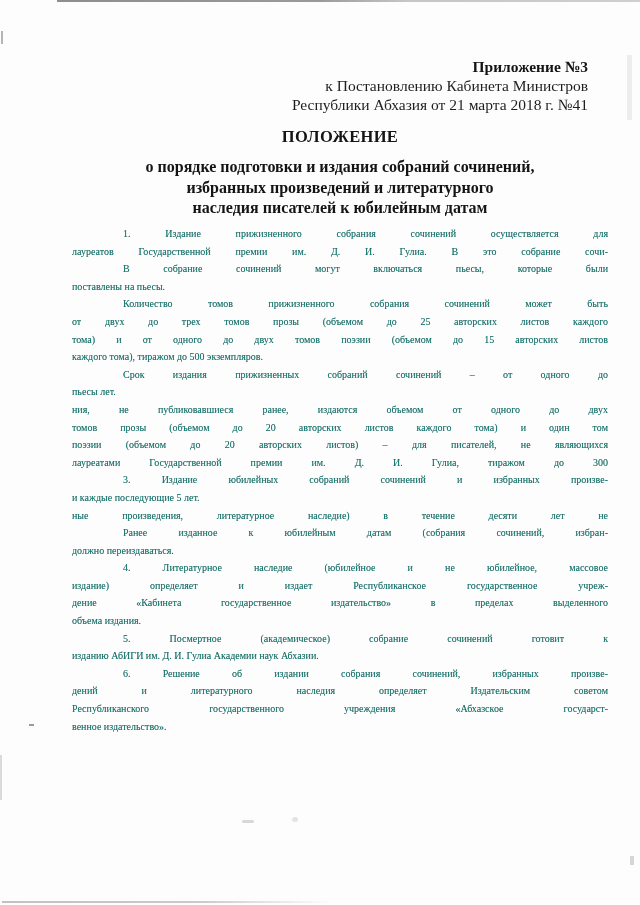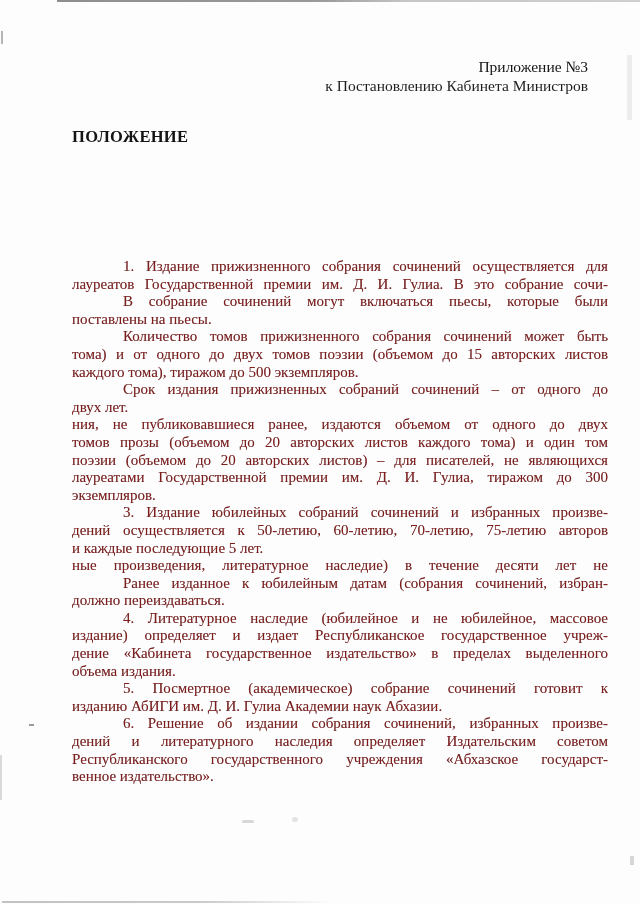--- a/index.html
+++ b/index.html
@@ -22,30 +22,30 @@
   .header-block {
     position: absolute;
     top: 57px;
     right: 52px;
     text-align: right;
     font-size: 15.5px;
     line-height: 19px;
     white-space: nowrap;
   }
   .header-block .appendix {
-    font-weight: normal;
+    font-weight: bold;
     color: #141414;
   }
 
   .doc-title {
     position: absolute;
     top: 127px;
     left: 72px;
     width: 536px;
-    text-align: left;
+    text-align: center;
     font-size: 16.5px;
     font-weight: bold;
     color: #141414;
     letter-spacing: 0.3px;
   }
 
   .doc-subtitle {
     position: absolute;
     top: 157px;
     left: 72px;
@@ -55,23 +55,22 @@
     font-weight: bold;
     color: #141414;
     line-height: 20.5px;
   }
 
   .doc-body {
     position: absolute;
     top: 225px;
     left: 72px;
     width: 536px;
-    font-size: 15px;
-    color: #7f1d1d;
-    margin-top: 33px;
+    font-size: 10px;
+    color: #0f766e;
   }
   .bodyline {
     line-height: 17.6px;
     height: 17.6px;
     overflow: hidden;
     text-align: justify;
     text-align-last: justify;
     text-shadow: 0 0 0.4px rgba(20,20,20,0.35);
   }
   .bodyline.first {
@@ -131,42 +130,47 @@
   <div class="artifact right-dot"></div>
   <div class="artifact left-dash-top"></div>
   <div class="artifact left-streak-bottom"></div>
   <div class="artifact margin-dash"></div>
   <div class="artifact smudge-1"></div>
   <div class="artifact smudge-2"></div>
 
   <div class="header-block">
     <div class="appendix">Приложение №3</div>
     <div>к Постановлению Кабинета Министров</div>
+    <div>Республики Абхазия от 21 марта 2018 г. №41</div>
   </div>
 
   <div class="doc-title">ПОЛОЖЕНИЕ</div>
 
+  <div class="doc-subtitle">
+    <div>о порядке подготовки и издания собраний сочинений,</div>
+    <div>избранных произведений и литературного</div>
+    <div>наследия писателей к юбилейным датам</div>
+  </div>
 
   <div class="doc-body">
       <div class="bodyline first">1. Издание прижизненного собрания сочинений осуществляется для</div>
       <div class="bodyline">лауреатов Государственной премии им. Д. И. Гулиа. В это собрание сочи-</div>
       <div class="bodyline first">В собрание сочинений могут включаться пьесы, которые были</div>
       <div class="bodyline last">поставлены на пьесы.</div>
       <div class="bodyline first">Количество томов прижизненного собрания сочинений может быть</div>
+      <div class="bodyline">от двух до трех томов прозы (объемом до 25 авторских листов каждого</div>
       <div class="bodyline">тома) и от одного до двух томов поэзии (объемом до 15 авторских листов</div>
       <div class="bodyline last">каждого тома), тиражом до 500 экземпляров.</div>
       <div class="bodyline first">Срок издания прижизненных собраний сочинений – от одного до</div>
-      <div class="bodyline last">двух лет.</div>
+      <div class="bodyline last">пьесы лет.</div>
       <div class="bodyline">ния, не публиковавшиеся ранее, издаются объемом от одного до двух</div>
       <div class="bodyline">томов прозы (объемом до 20 авторских листов каждого тома) и один том</div>
       <div class="bodyline">поэзии (объемом до 20 авторских листов) – для писателей, не являющихся</div>
       <div class="bodyline">лауреатами Государственной премии им. Д. И. Гулиа, тиражом до 300</div>
-      <div class="bodyline last">экземпляров.</div>
       <div class="bodyline first">3. Издание юбилейных собраний сочинений и избранных произве-</div>
-      <div class="bodyline">дений осуществляется к 50-летию, 60-летию, 70-летию, 75-летию авторов</div>
       <div class="bodyline last">и каждые последующие 5 лет.</div>
       <div class="bodyline">ные произведения, литературное наследие) в течение десяти лет не</div>
       <div class="bodyline first">Ранее изданное к юбилейным датам (собрания сочинений, избран-</div>
       <div class="bodyline last">должно переиздаваться.</div>
       <div class="bodyline first">4. Литературное наследие (юбилейное и не юбилейное, массовое</div>
       <div class="bodyline">издание) определяет и издает Республиканское государственное учреж-</div>
       <div class="bodyline">дение «Кабинета государственное издательство» в пределах выделенного</div>
       <div class="bodyline last">объема издания.</div>
       <div class="bodyline first">5. Посмертное (академическое) собрание сочинений готовит к</div>
       <div class="bodyline last">изданию АбИГИ им. Д. И. Гулиа Академии наук Абхазии.</div>

